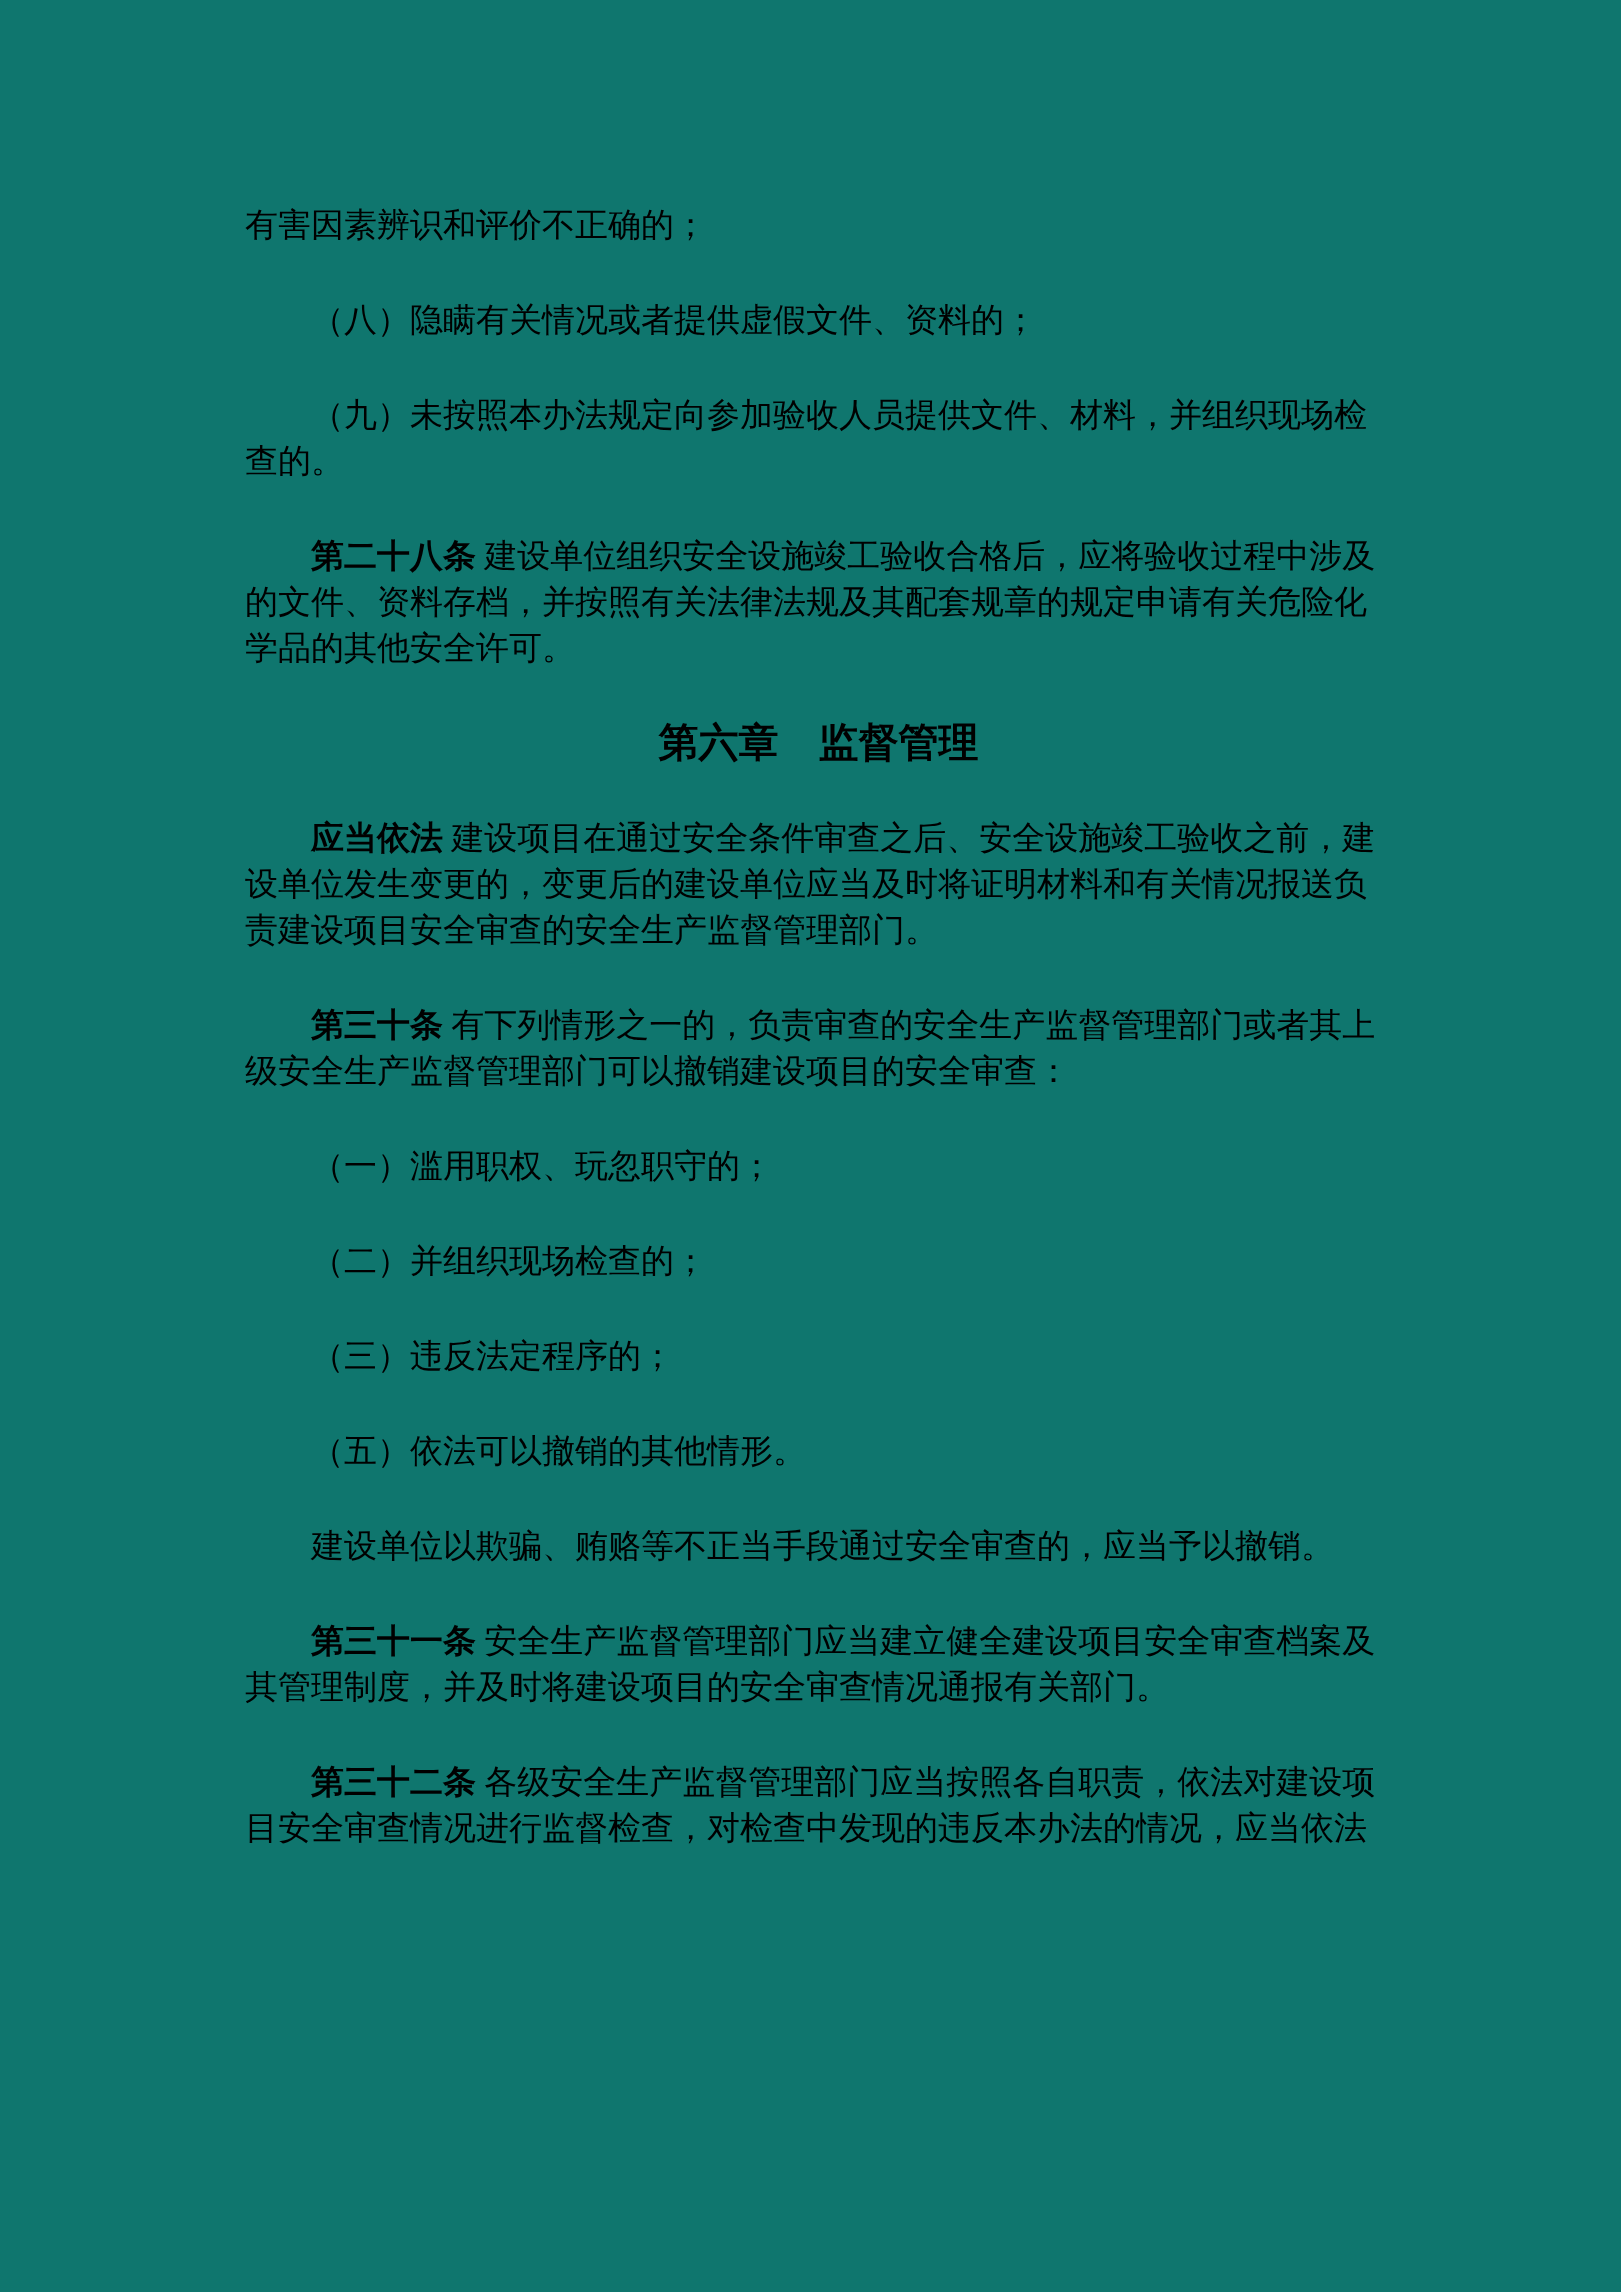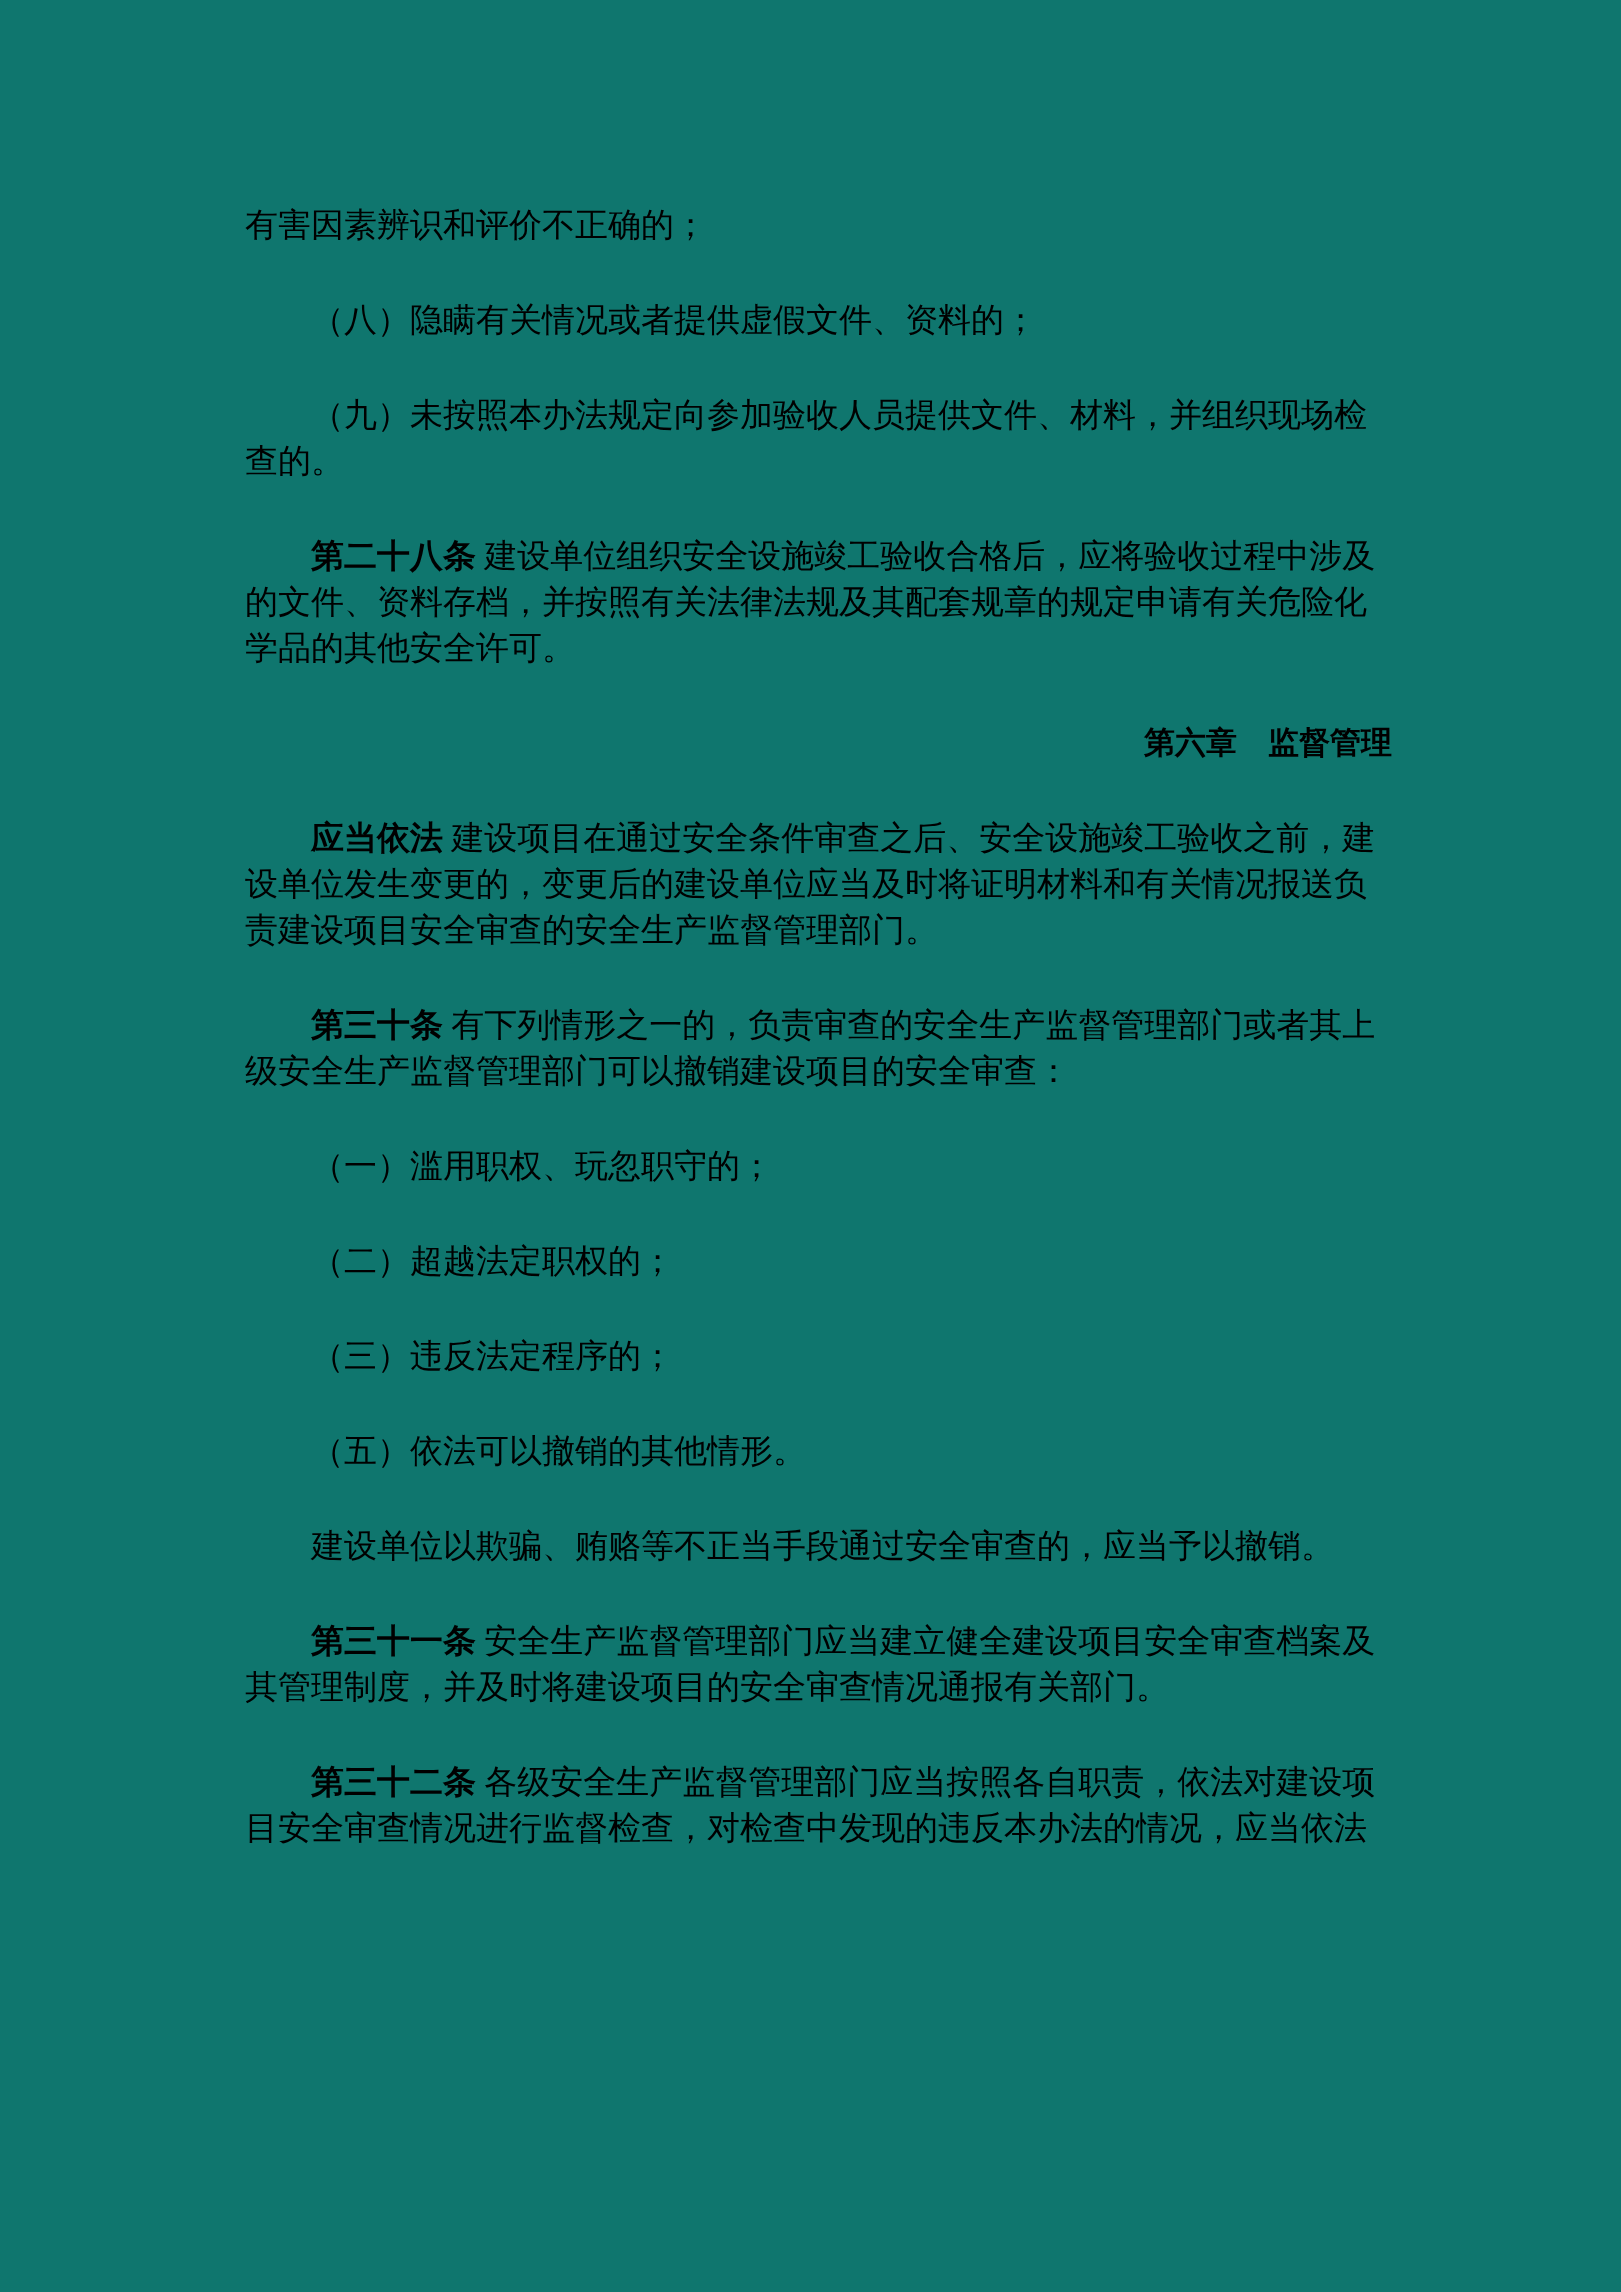--- a/index.html
+++ b/index.html
@@ -31,24 +31,24 @@
   }
   .para.indent {
     text-indent: 2em;
   }
   .para .lead {
     font-weight: bold;
   }
   .chapter-heading {
     margin: 0 0 49px 0;
     padding: 0;
-    font-size: 31px;
+    font-size: 40px;
     line-height: 46px;
     font-weight: bold;
-    text-align: right;
+    text-align: center;
     text-indent: 0;
   }
 </style>
 </head>
 <body>
 
 <div class="page">
   <div class="content">
 
     <p class="para">有害因素辨识和评价不正确的；</p>
@@ -67,21 +67,21 @@
     <p class="para indent">
       <span class="lead">应当依法</span><span> 建设项目在通过安全条件审查之后、安全设施竣工验收之前，建设单位发生变更的，变更后的建设单位应当及时将证明材料和有关情况报送负责建设项目安全审查的安全生产监督管理部门。</span>
     </p>
 
     <p class="para indent">
       <span class="lead">第三十条</span><span> 有下列情形之一的，负责审查的安全生产监督管理部门或者其上级安全生产监督管理部门可以撤销建设项目的安全审查：</span>
     </p>
 
     <p class="para indent">（一）滥用职权、玩忽职守的；</p>
 
-    <p class="para indent">（二）超越法定职权的；</p>
+    <p class="para indent">（二）并组织现场检查的；</p>
 
     <p class="para indent">（三）违反法定程序的；</p>
 
 
     <p class="para indent">（五）依法可以撤销的其他情形。</p>
 
     <p class="para indent">建设单位以欺骗、贿赂等不正当手段通过安全审查的，应当予以撤销。</p>
 
     <p class="para indent">
       <span class="lead">第三十一条</span><span> 安全生产监督管理部门应当建立健全建设项目安全审查档案及其管理制度，并及时将建设项目的安全审查情况通报有关部门。</span>

